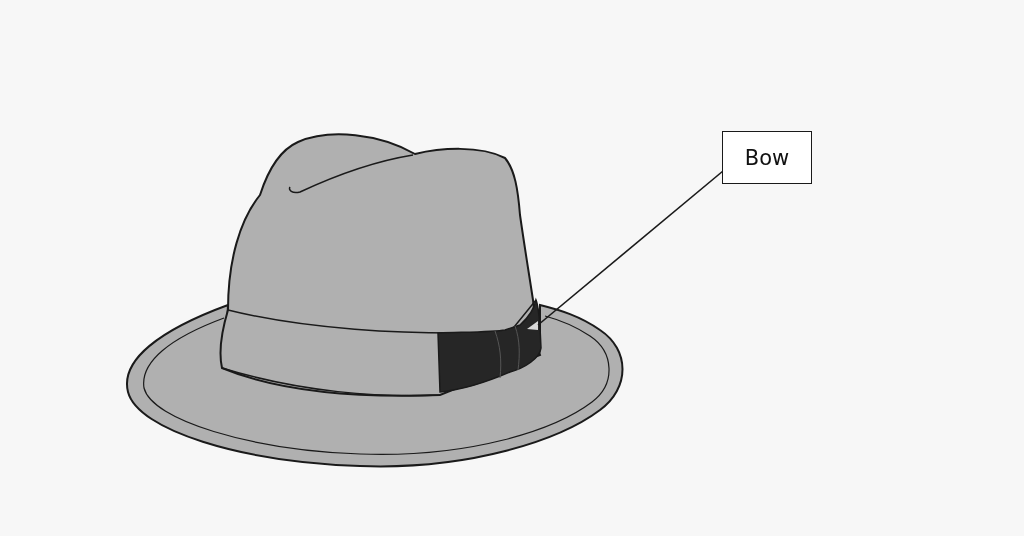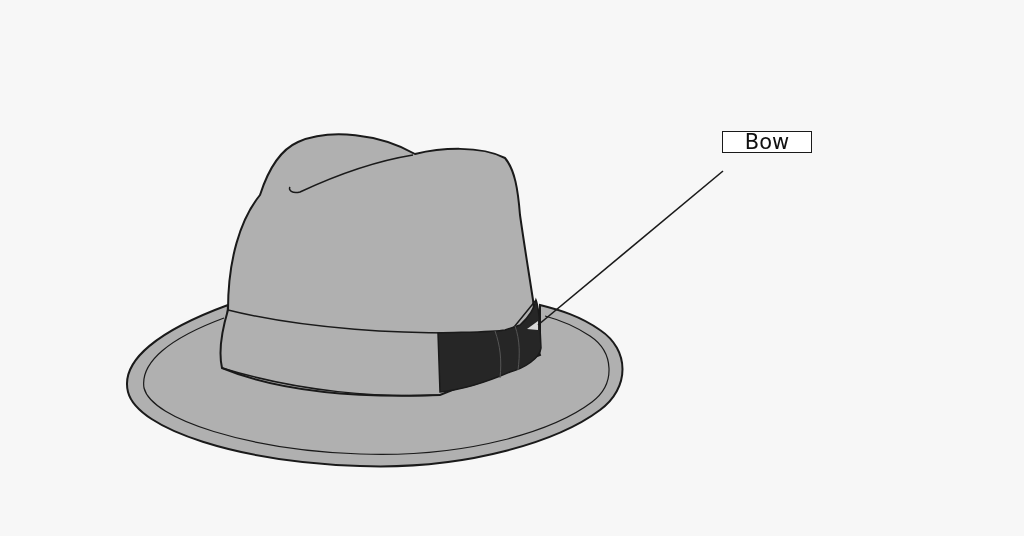--- a/index.html
+++ b/index.html
@@ -1,18 +1,18 @@
 <!DOCTYPE html>
 <html><head>
   <meta charset="utf-8">
   <style>
     html, body { margin: 0; padding: 0; }
     body { width: 1024px; height: 536px; background: #f7f7f7; position: relative; overflow: hidden; font-family: "DejaVu Sans", sans-serif; }
     #canvas { position: absolute; left: 0; top: 0; width: 1024px; height: 536px; }
-    .label-box { position: absolute; left: 722px; top: 131px; width: 90px; height: 22px; border: 1.5px solid #1a1a1a; background: #ffffff; box-sizing: border-box; display: flex; align-items: center; justify-content: center; font-size: 21px; color: #111; }
+    .label-box { position: absolute; left: 722px; top: 131px; width: 90px; height: 53px; border: 1.5px solid #1a1a1a; background: #ffffff; box-sizing: border-box; display: flex; align-items: center; justify-content: center; font-size: 21px; color: #111; }
   </style>
 </head>
 <body>
 
 <svg id="canvas" viewBox="0 0 1024 536" xmlns="http://www.w3.org/2000/svg">
 
   <g>
     <path d="M 228 305
              C 160 330, 120 360, 128 392
              C 138 430, 240 462, 360 466

